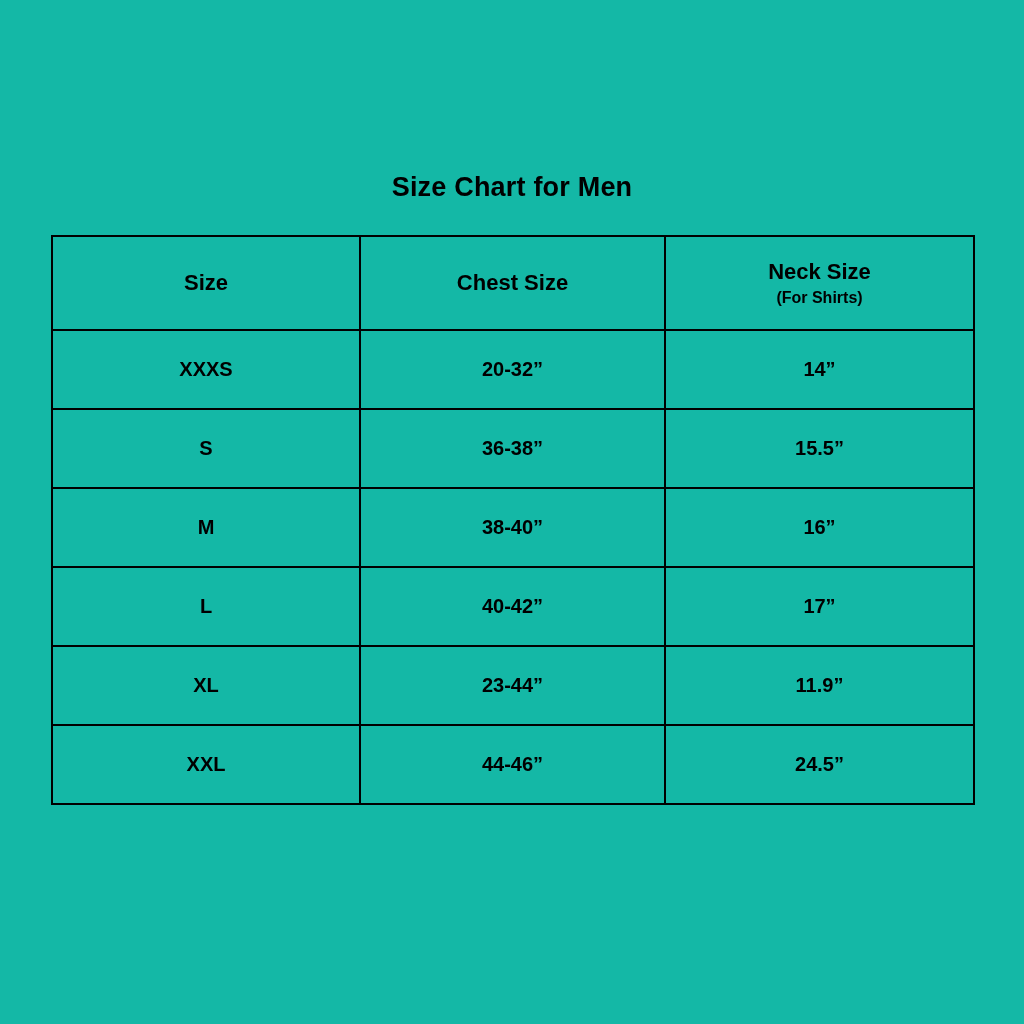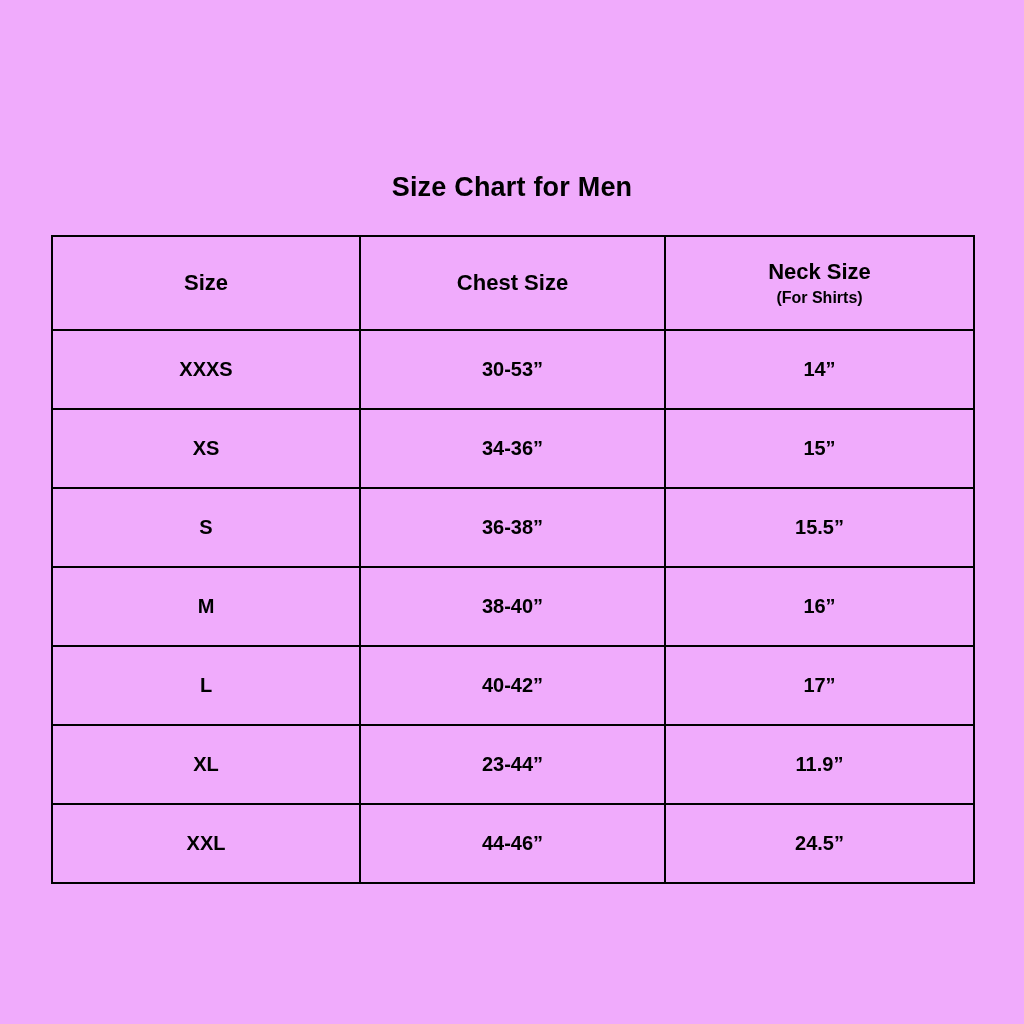--- a/index.html
+++ b/index.html
@@ -14,21 +14,21 @@
     color: #000000;
     position: relative;
     overflow: hidden;
   }
   .page {
     position: absolute;
     left: 0;
     top: 0;
     width: 1024px;
     height: 1024px;
-    background: #f0abfc;
+    background: #14b8a6;
   }
   .chart-title {
     position: absolute;
     left: 0;
     top: 172px;
     width: 1024px;
     text-align: center;
     font-size: 27px;
     font-weight: bold;
     letter-spacing: 0.2px;
@@ -97,27 +97,22 @@
         </th>
         <th>
           <span>Neck Size</span>
           <span class="sub">(For Shirts)</span>
         </th>
       </tr>
     </thead>
     <tbody>
       <tr>
         <td class="size-cell">XXXS</td>
-        <td>30-53”</td>
+        <td>20-32”</td>
         <td>14”</td>
-      </tr>
-      <tr>
-        <td class="size-cell">XS</td>
-        <td>34-36”</td>
-        <td>15”</td>
       </tr>
       <tr>
         <td class="size-cell">S</td>
         <td>36-38”</td>
         <td>15.5”</td>
       </tr>
       <tr>
         <td class="size-cell">M</td>
         <td>38-40”</td>
         <td>16”</td>

